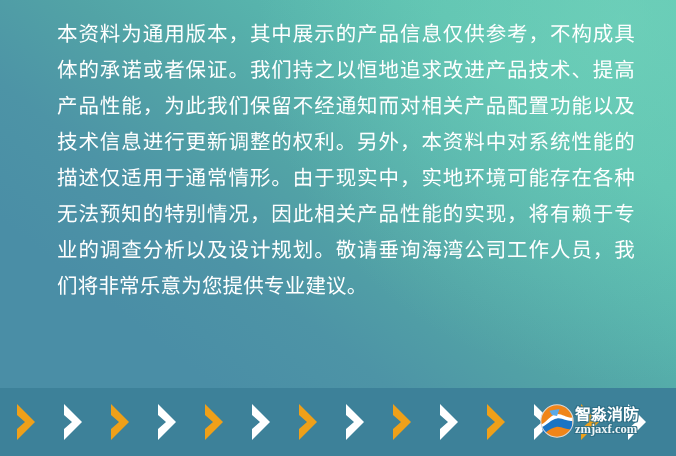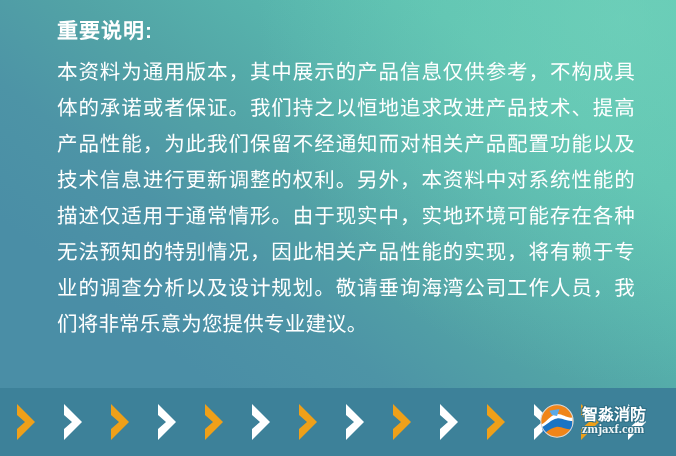--- a/index.html
+++ b/index.html
@@ -103,21 +103,20 @@
 
   .logo {
     position: absolute;
     left: 540px;
     top: 9px;
     width: 124px;
     height: 48px;
     z-index: 5;
     display: flex;
     align-items: center;
-    gap: 7px;
   }
 
   .logo-mark {
     width: 34px;
     height: 34px;
     flex: 0 0 auto;
     margin-right: 1px;
   }
 
   .logo-text {
@@ -150,21 +149,20 @@
       -1px  1px 0 #2f6f86, 1px  1px 0 #2f6f86;
     white-space: nowrap;
   }
 </style>
 </head>
 <body>
 
 <div class="slide">
 
   <div class="content">
-    <h1 class="heading">重要说明:</h1>
     <p class="body-text">本资料为通用版本，其中展示的产品信息仅供参考，不构成具体的承诺或者保证。我们持之以恒地追求改进产品技术、提高产品性能，为此我们保留不经通知而对相关产品配置功能以及技术信息进行更新调整的权利。另外，本资料中对系统性能的描述仅适用于通常情形。由于现实中，实地环境可能存在各种无法预知的特别情况，因此相关产品性能的实现，将有赖于专业的调查分析以及设计规划。敬请垂询海湾公司工作人员，我们将非常乐意为您提供专业建议。</p>
   </div>
 
   <div class="banner">
 
     <div class="chevron-row">
 
       <svg class="chevron" viewBox="0 0 29 38">
         <path d="M3 1 L21 19 L3 37 L3 26 L11 19 L3 12 Z" fill="#efa019"></path>
       </svg>

